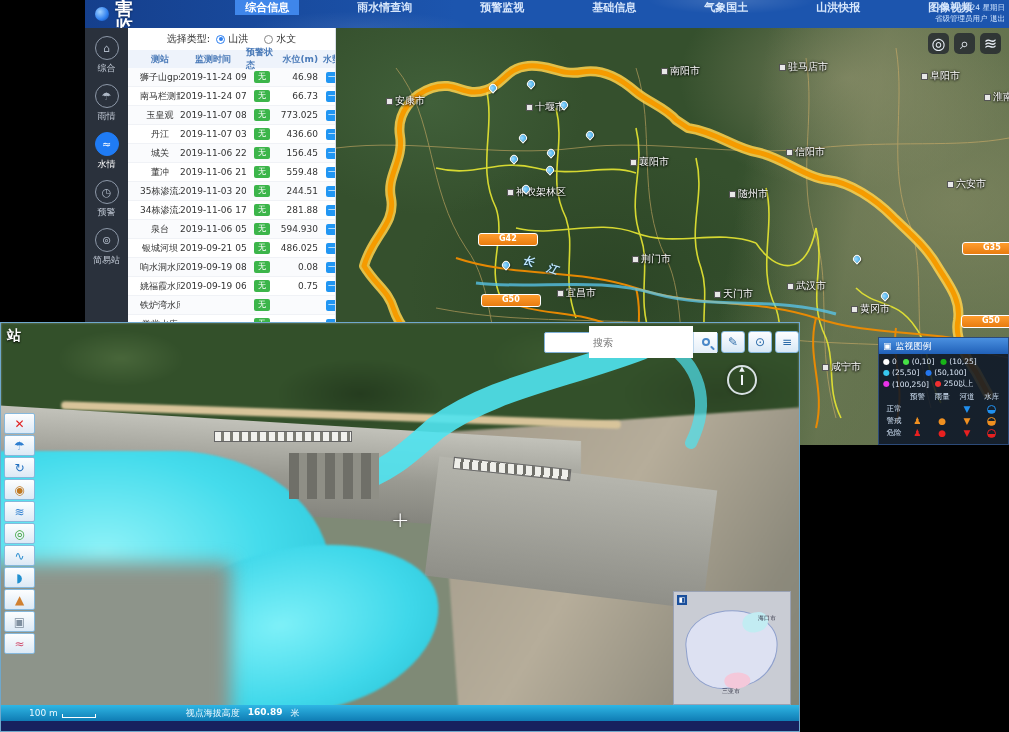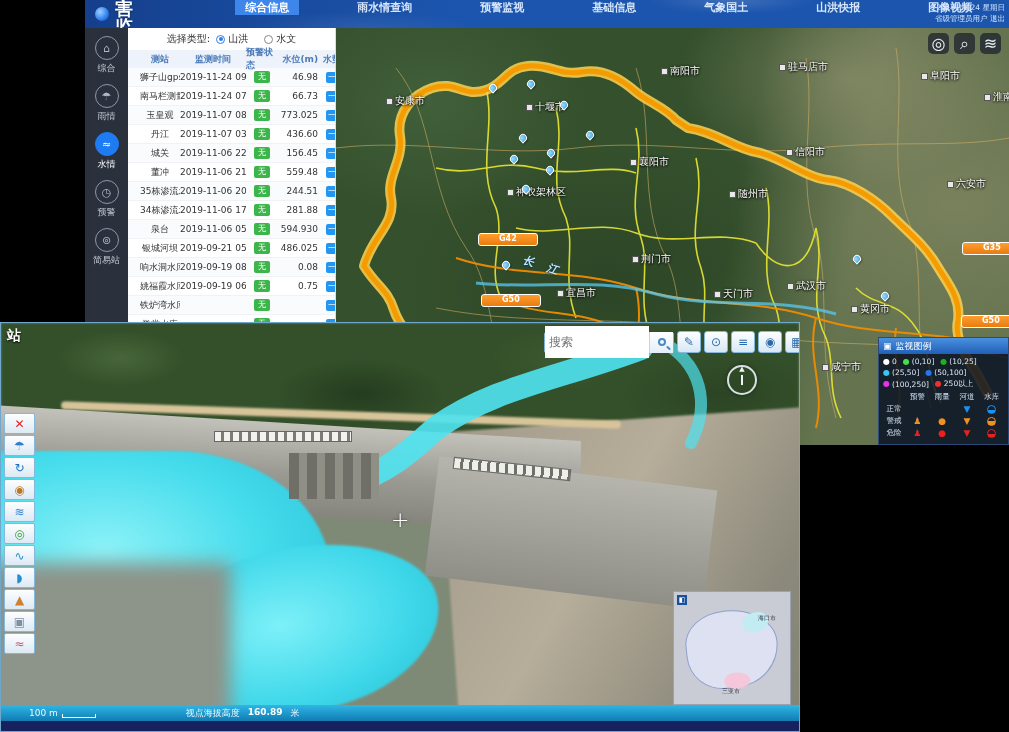--- a/index.html
+++ b/index.html
@@ -143,21 +143,21 @@
 
   
   .vt-left{position:absolute;left:3px;top:90px;display:flex;flex-direction:column;gap:1px;}
   .vt-btn{width:31px;height:21px;background:linear-gradient(#fdfeff,#dce9f5);
     border:1px solid #86b8dc;border-radius:2px;display:flex;align-items:center;justify-content:center;
     font-size:12px;cursor:pointer;}
   .vt-btn.close{color:#e02020;font-weight:bold;}
   .vt-top{position:absolute;left:543px;top:8px;display:flex;align-items:center;gap:3px;}
   .search-wrap{display:flex;align-items:center;background:#fff;border:1px solid #7fb0d8;
     border-radius:2px;height:21px;}
-  .search-input{width:104px;height:17px;border:0;outline:none;font-size:12px;padding:16px 4px;color:#444;}
+  .search-input{width:104px;height:17px;border:0;outline:none;font-size:10px;padding:16px 4px;color:#444;margin-left:44px;}
   .search-btn{width:24px;height:21px;border-left:1px solid #bcd6ec;background:linear-gradient(#fff,#e4eef8);
     display:flex;align-items:center;justify-content:center;cursor:pointer;}
   .mag{width:8px;height:8px;border:2px solid #4a88c8;border-radius:50%;position:relative;}
   .mag:after{content:"";position:absolute;width:5px;height:2px;background:#4a88c8;
     transform:rotate(45deg);left:6px;top:7px;border-radius:1px;}
   .tt-btn{width:24px;height:22px;background:linear-gradient(#fdfeff,#d8e8f6);
     border:1px solid #86b8dc;border-radius:3px;display:flex;align-items:center;justify-content:center;
     font-size:12px;color:#2a6aa8;cursor:pointer;}
   .compass{position:absolute;right:42px;top:42px;width:30px;height:30px;border-radius:50%;
     border:2px solid rgba(235,242,248,.9);box-shadow:0 0 4px rgba(0,0,0,.4);cursor:pointer;}
@@ -331,21 +331,21 @@
                 <span class="badge">无</span>
               </div>
               <div class="c4">559.48</div>
               <div class="c5">
                 <span class="trend">—</span>
               </div>
               <div class="c6"></div>
             </div>
             <div class="tr">
               <div class="c1">35栋渗流水位</div>
-              <div class="c2">2019-11-06 20</div>
+              <div class="c2">2019-11-03 20</div>
               <div class="c3">
                 <span class="badge">无</span>
               </div>
               <div class="c4">244.51</div>
               <div class="c5">
                 <span class="trend">—</span>
               </div>
               <div class="c6"></div>
             </div>
             <div class="tr">

